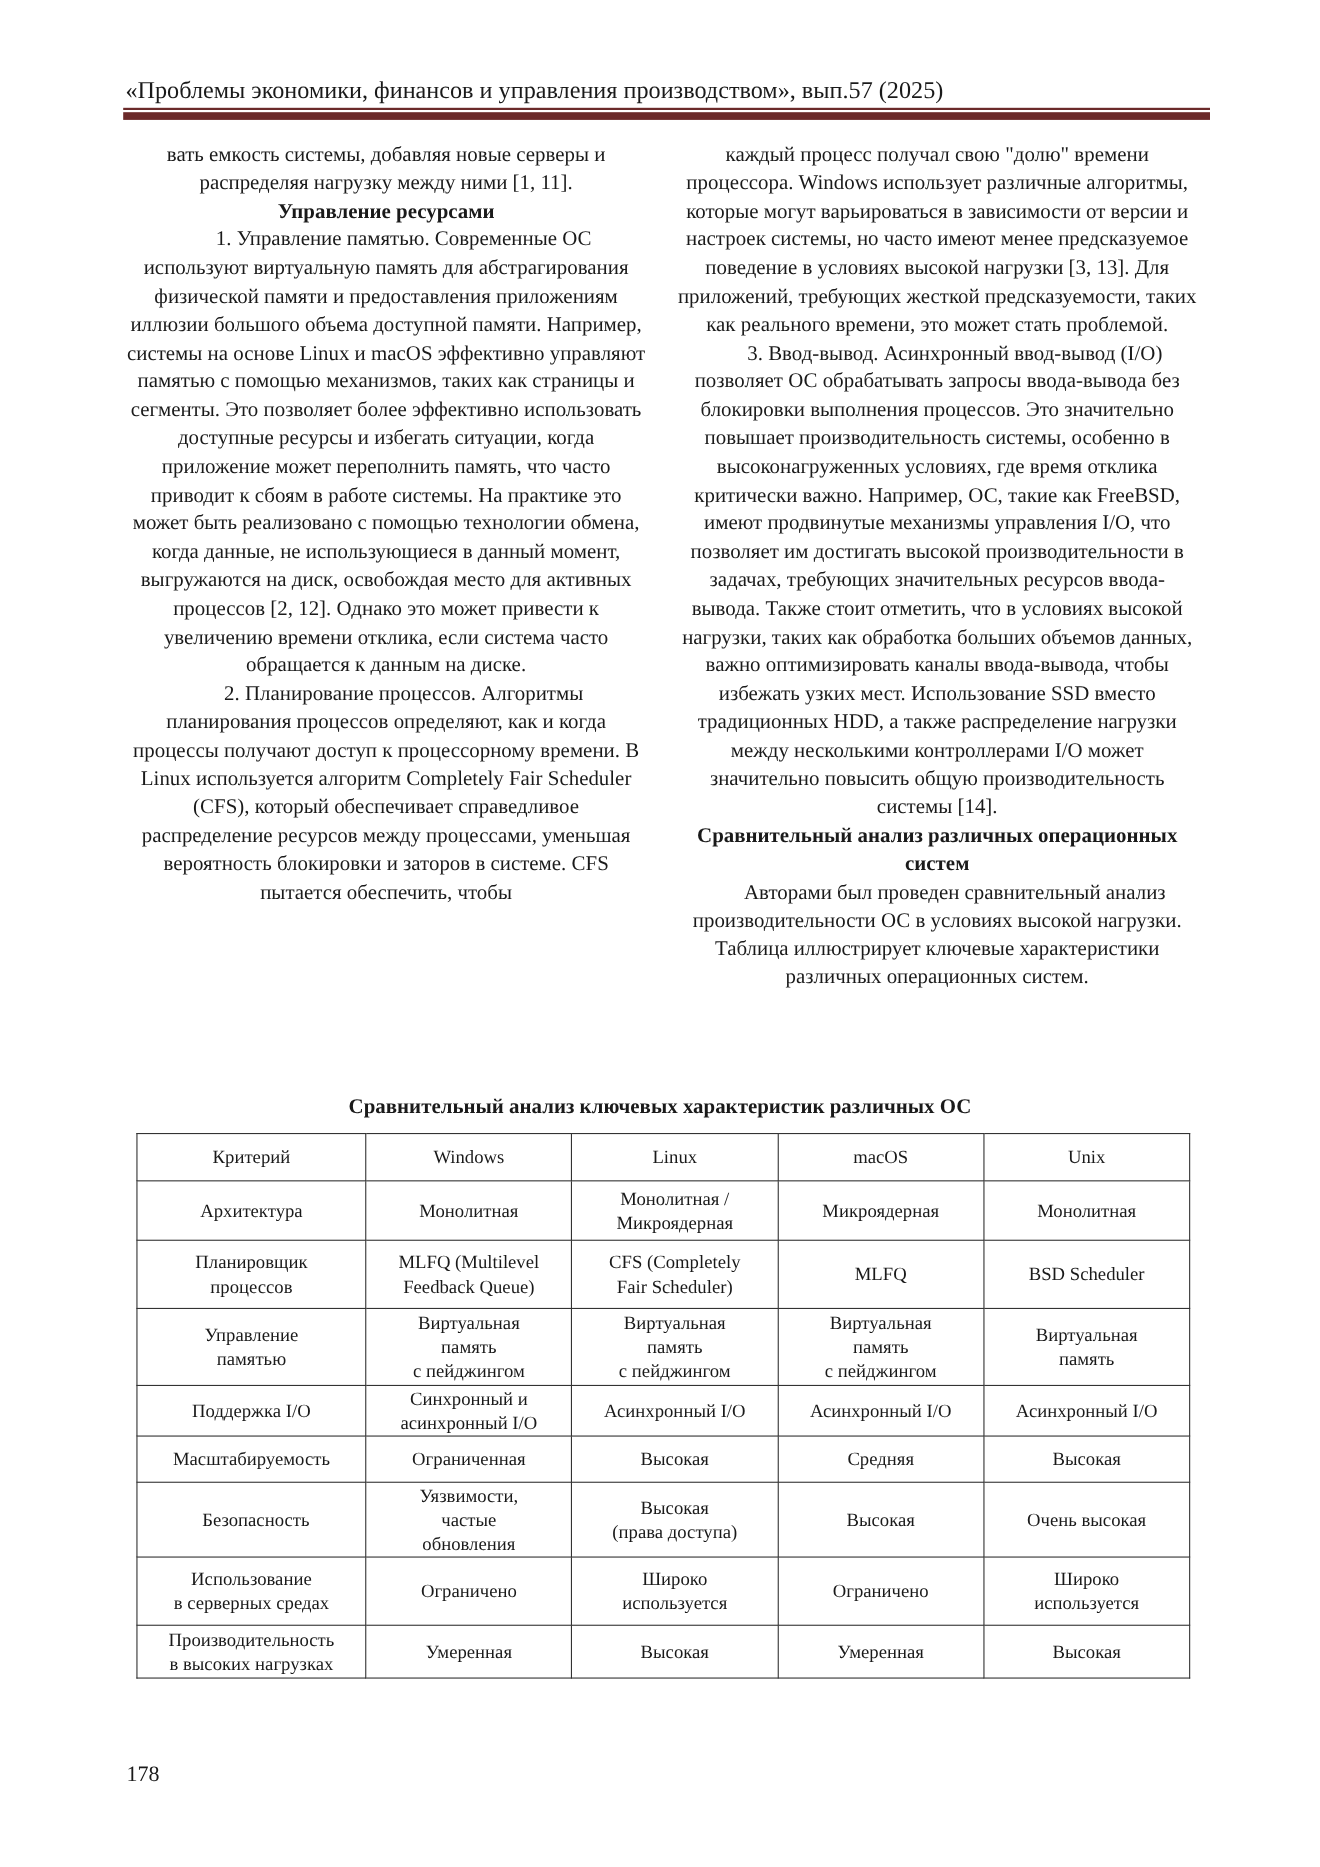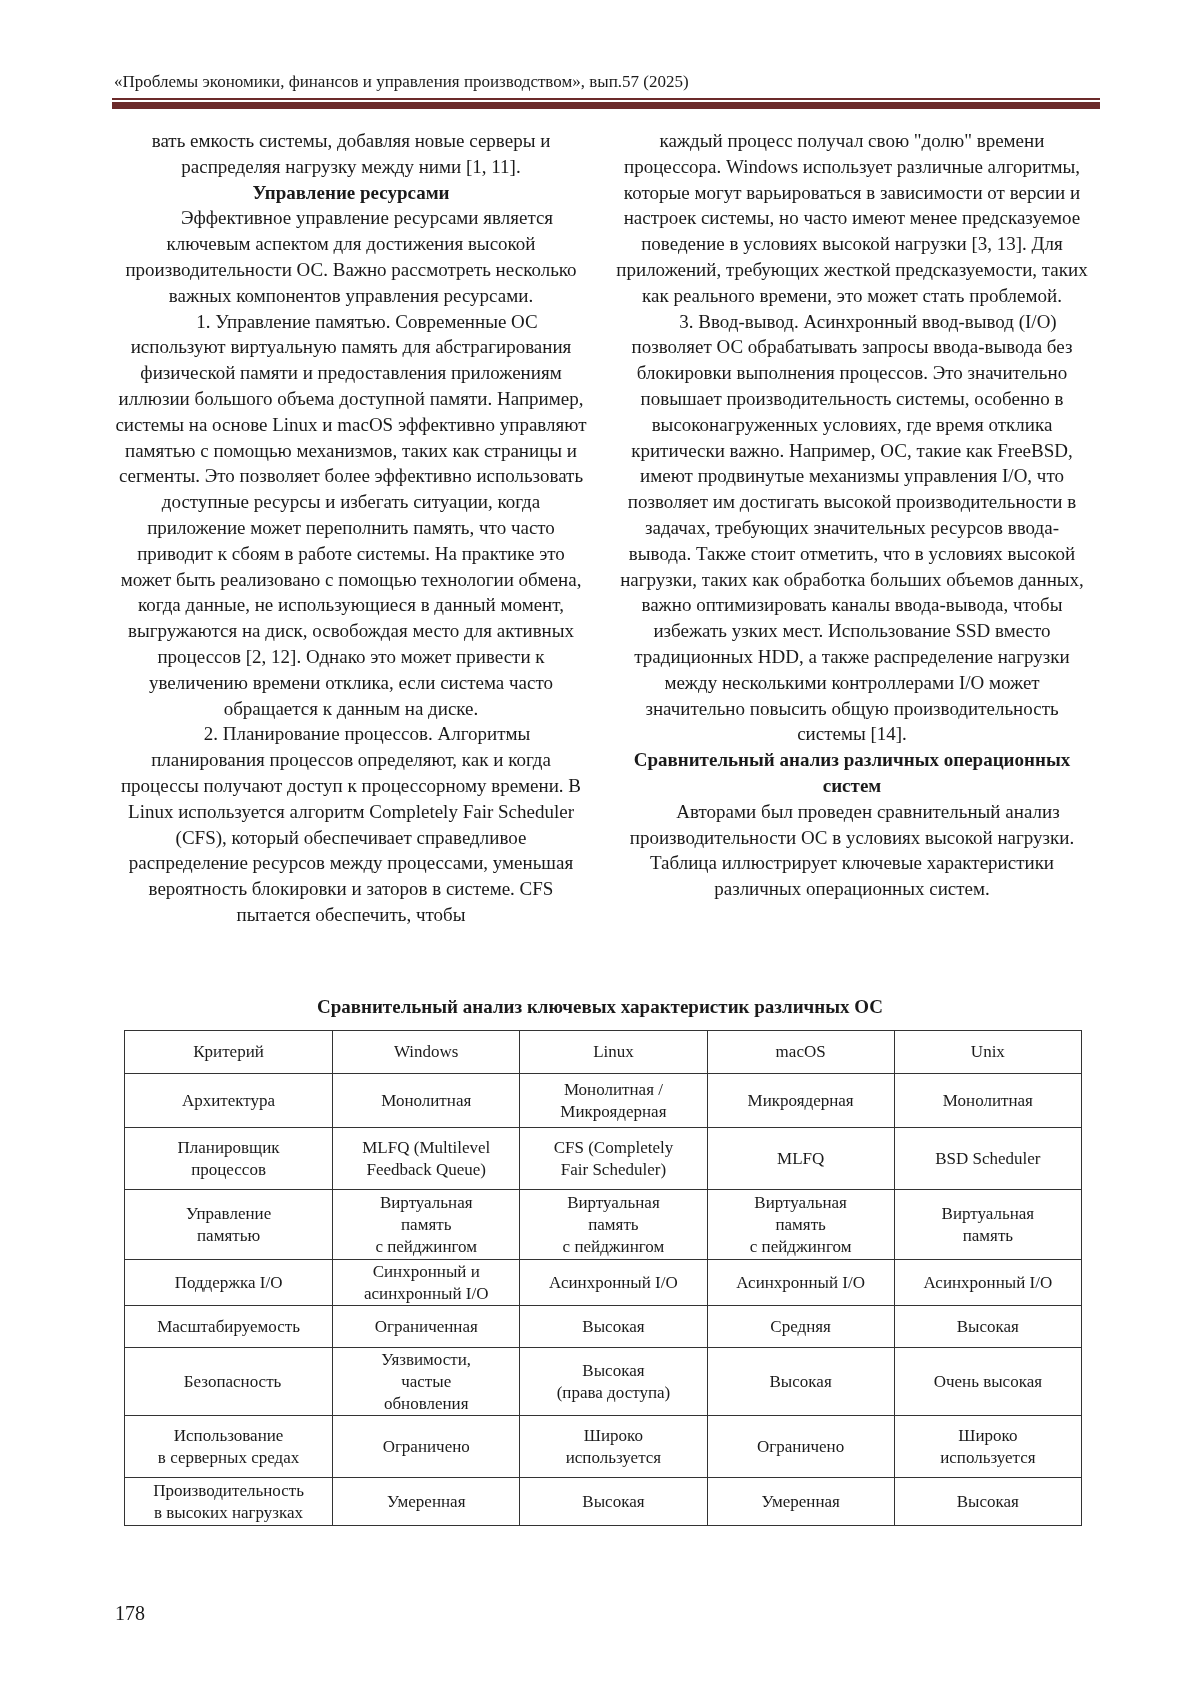--- a/index.html
+++ b/index.html
@@ -1,18 +1,18 @@
 <!DOCTYPE html>
 <html><head>
 <meta charset="utf-8">
 <style>
   html, body { margin: 0; padding: 0; background: #ffffff; }
   body { width: 1200px; height: 1697px; position: relative; font-family: "Liberation Serif", serif; color: #1a1a1a; overflow: hidden; }
   .header { position: absolute; left: 112px; top: 72px; width: 988px; }
-  .header-text { font-size: 17px; line-height: 20px; margin-left: 2px; }
+  .header-text { font-size: 22px; line-height: 20px; margin-left: 2px; }
   .rule-thin { height: 2px; background: #6b2a2a; margin-top: 6px; }
   .rule-thick { height: 7px; background: #6b2a2a; margin-top: 2px; }
   .col { position: absolute; top: 128px; width: 472px; font-size: 19px; line-height: 25.8px; text-align: justify; }
   .col-left { left: 115px; }
   .col-right { left: 616px; }
   .col p { margin: 0; text-align: center; }
   .col p.indent { text-indent: 32px; }
   .heading { font-weight: bold; text-align: center; margin: 0; }
   .table-title { position: absolute; top: 996px; left: 115px; width: 970px; text-align: center; font-weight: bold; font-size: 19px; }
   table.cmp { position: absolute; left: 124px; top: 1030px; width: 958px; border-collapse: collapse; font-size: 17px; line-height: 22px; }
@@ -24,21 +24,20 @@
 
 <div class="header">
   <div class="header-text">«Проблемы экономики, финансов и управления производством», вып.57 (2025)</div>
   <div class="rule-thin"></div>
   <div class="rule-thick"></div>
 </div>
 
 <div class="col col-left" id="left-col">
     <p class="">вать емкость системы, добавляя новые серверы и распределяя нагрузку между ними [1, 11].</p>
     <p class="heading">Управление ресурсами</p>
-    <p class="indent">Эффективное управление ресурсами является ключевым аспектом для достижения высокой производительности ОС. Важно рассмотреть несколько важных компонентов управления ресурсами.</p>
     <p class="indent">1. Управление памятью. Современные ОС используют виртуальную память для абстрагирования физической памяти и предоставления приложениям иллюзии большого объема доступной памяти. Например, системы на основе Linux и macOS эффективно управляют памятью с помощью механизмов, таких как страницы и сегменты. Это позволяет более эффективно использовать доступные ресурсы и избегать ситуации, когда приложение может переполнить память, что часто приводит к сбоям в работе системы. На практике это может быть реализовано с помощью технологии обмена, когда данные, не использующиеся в данный момент, выгружаются на диск, освобождая место для активных процессов [2, 12]. Однако это может привести к увеличению времени отклика, если система часто обращается к данным на диске.</p>
     <p class="indent">2. Планирование процессов. Алгоритмы планирования процессов определяют, как и когда процессы получают доступ к процессорному времени. В Linux используется алгоритм Completely Fair Scheduler (CFS), который обеспечивает справедливое распределение ресурсов между процессами, уменьшая вероятность блокировки и заторов в системе. CFS пытается обеспечить, чтобы</p>
   </div>
 <div class="col col-right" id="right-col">
     <p class="">каждый процесс получал свою "долю" времени процессора. Windows использует различные алгоритмы, которые могут варьироваться в зависимости от версии и настроек системы, но часто имеют менее предсказуемое поведение в условиях высокой нагрузки [3, 13]. Для приложений, требующих жесткой предсказуемости, таких как реального времени, это может стать проблемой.</p>
     <p class="indent">3. Ввод-вывод. Асинхронный ввод-вывод (I/O) позволяет ОС обрабатывать запросы ввода-вывода без блокировки выполнения процессов. Это значительно повышает производительность системы, особенно в высоконагруженных условиях, где время отклика критически важно. Например, ОС, такие как FreeBSD, имеют продвинутые механизмы управления I/O, что позволяет им достигать высокой производительности в задачах, требующих значительных ресурсов ввода-вывода. Также стоит отметить, что в условиях высокой нагрузки, таких как обработка больших объемов данных, важно оптимизировать каналы ввода-вывода, чтобы избежать узких мест. Использование SSD вместо традиционных HDD, а также распределение нагрузки между несколькими контроллерами I/O может значительно повысить общую производительность системы [14].</p>
     <p class="heading">Сравнительный анализ различных операционных систем</p>
     <p class="indent">Авторами был проведен сравнительный анализ производительности ОС в условиях высокой нагрузки. Таблица иллюстрирует ключевые характеристики различных операционных систем.</p>
   </div>
 

